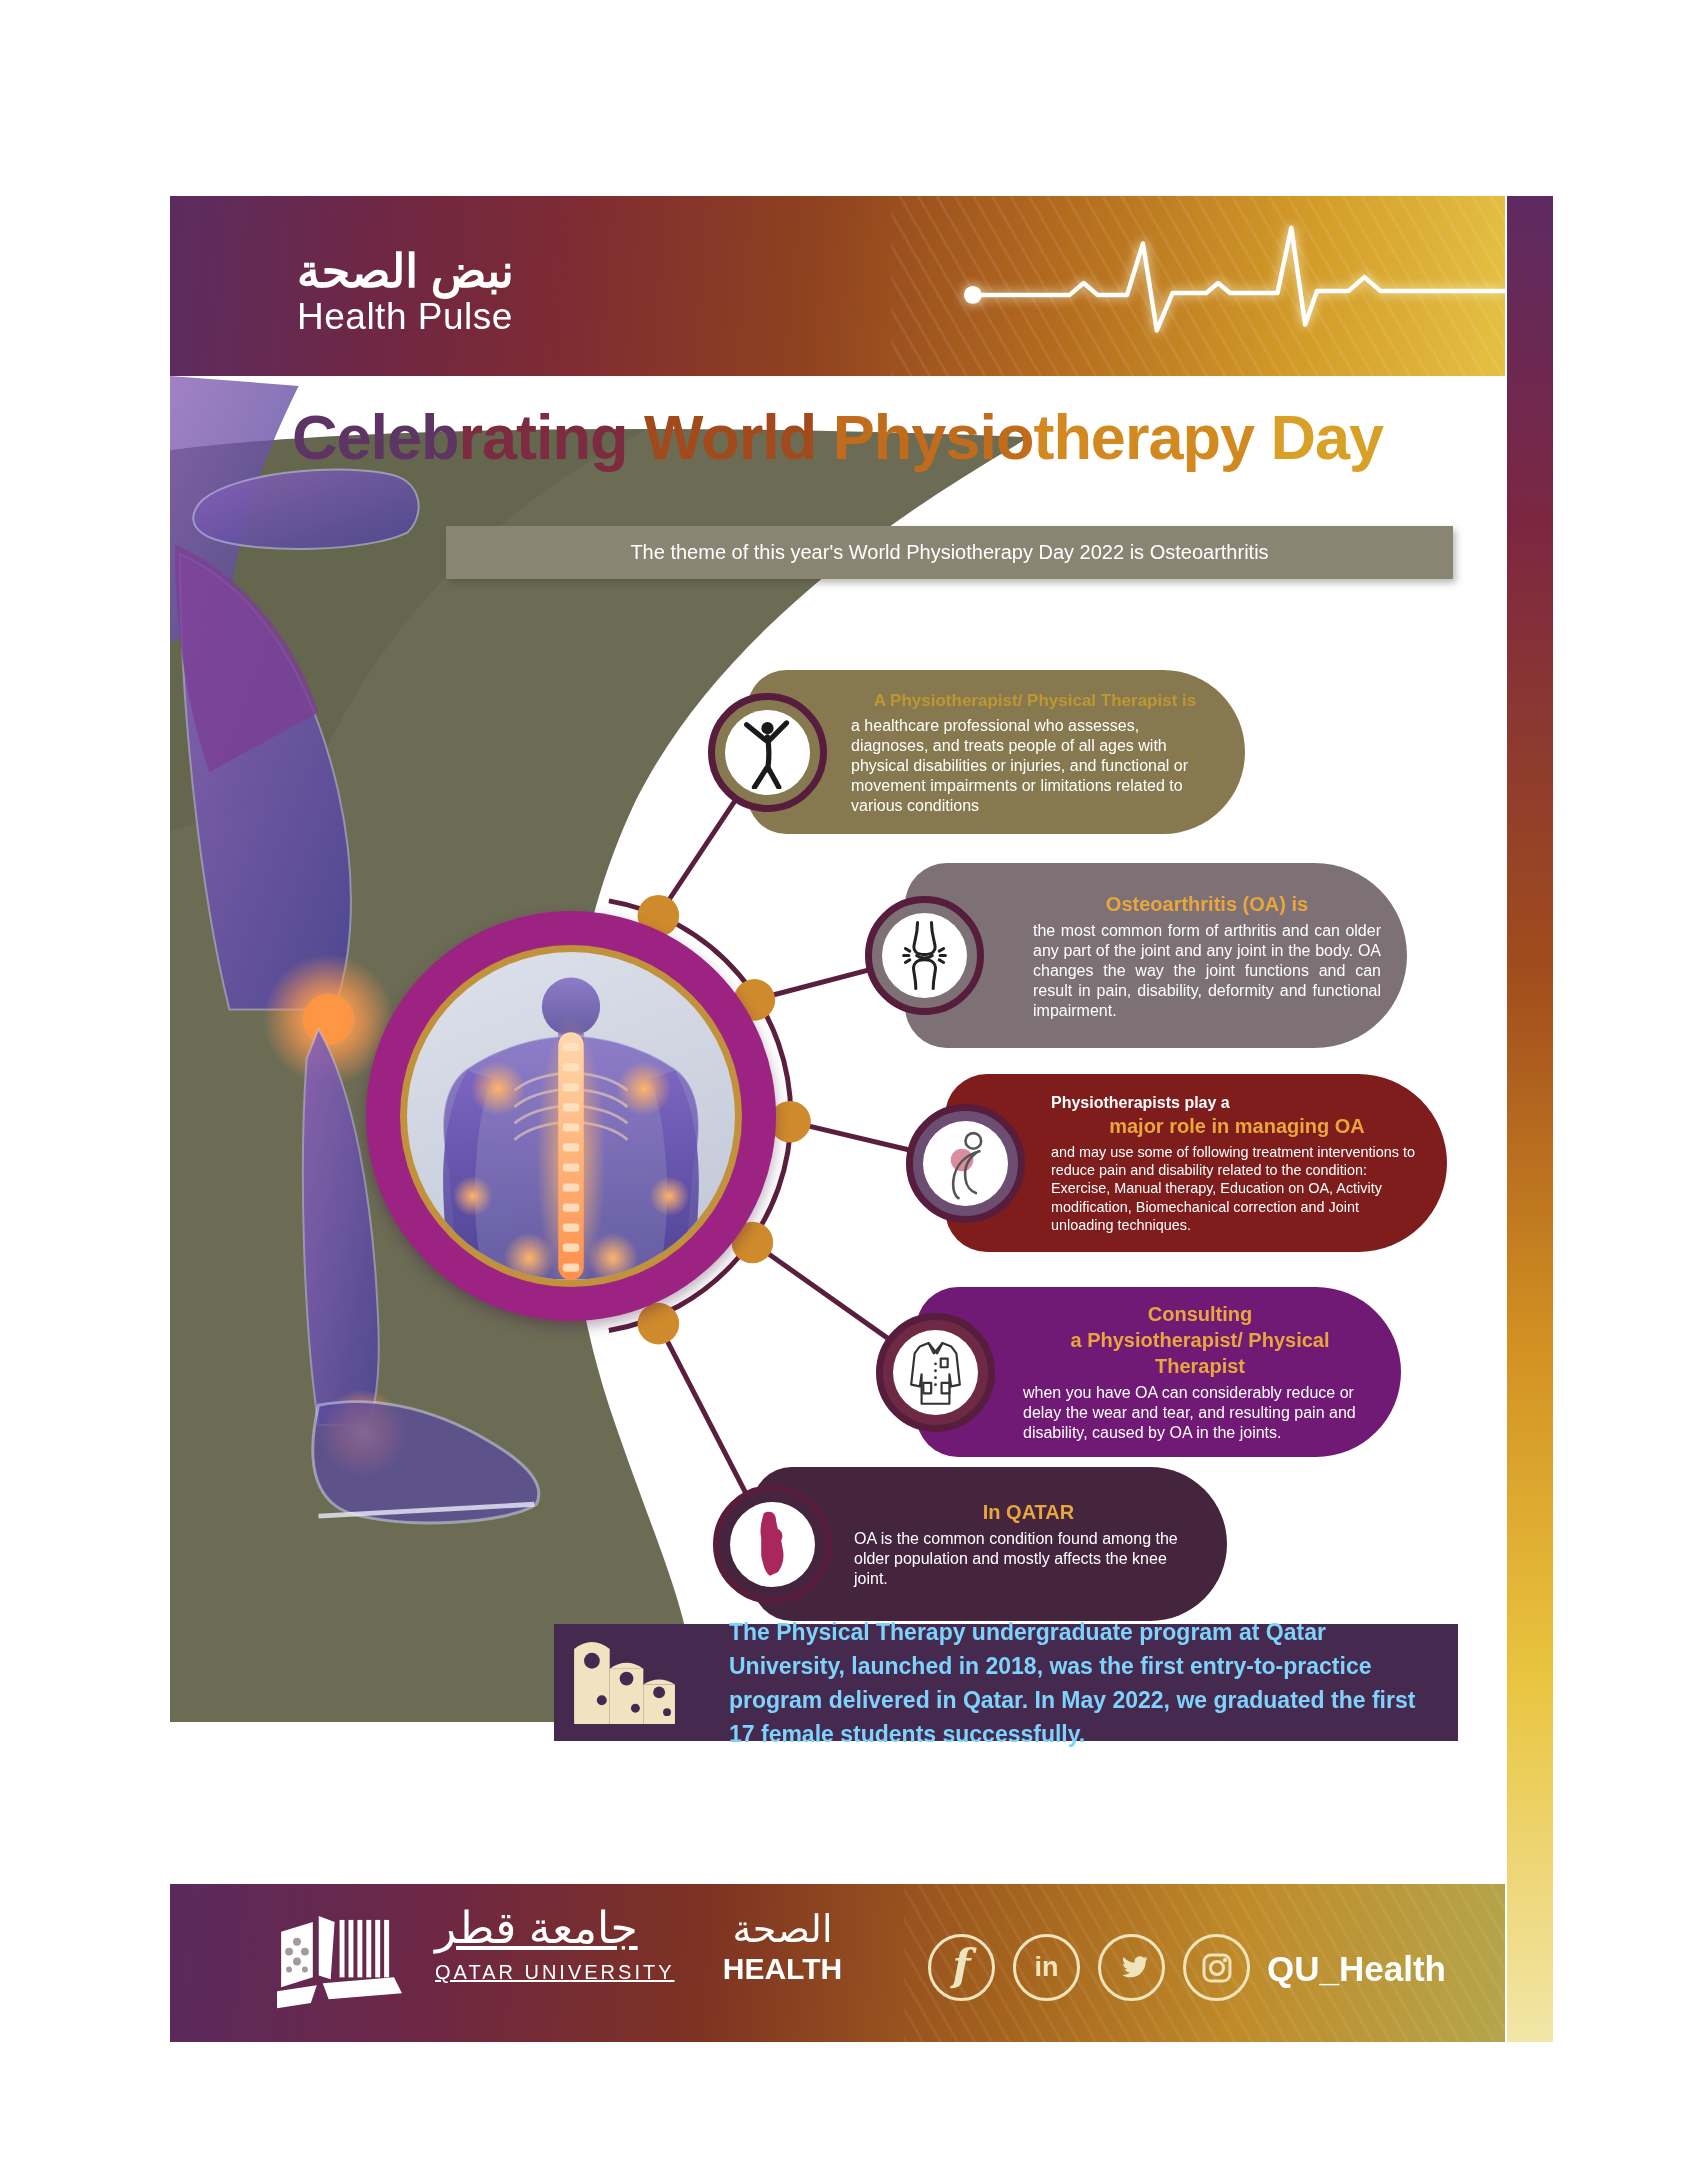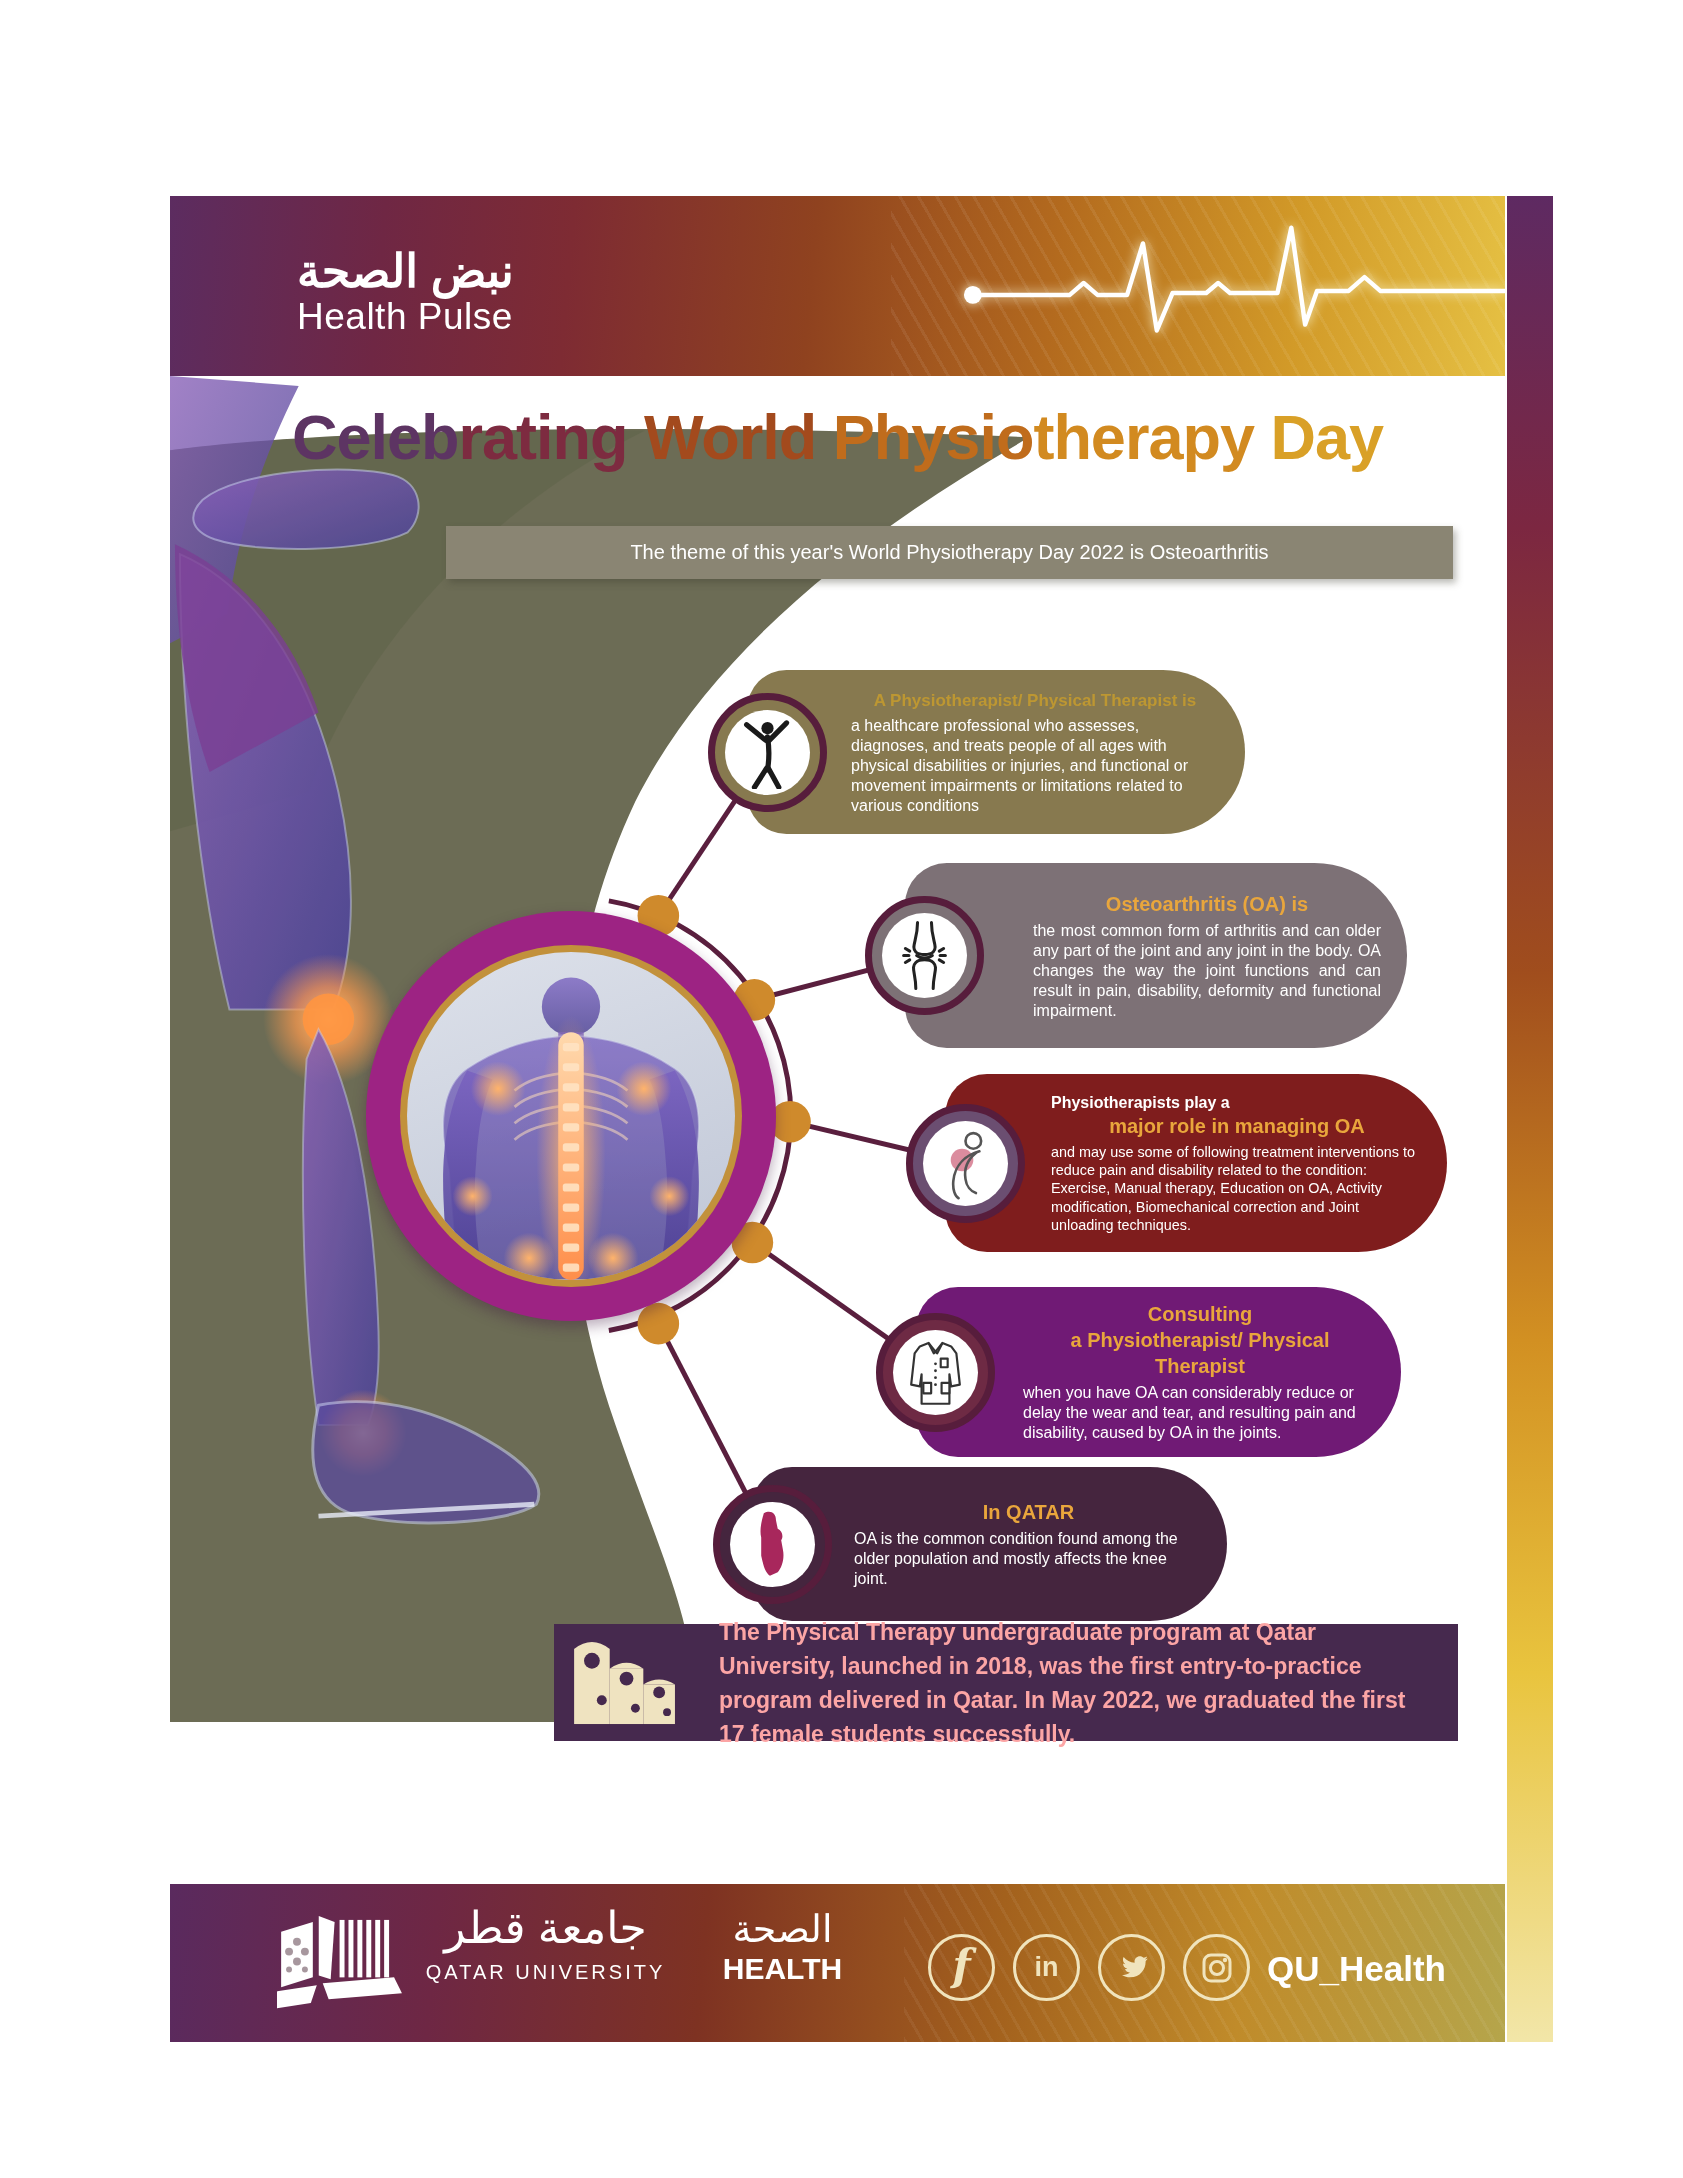--- a/index.html
+++ b/index.html
@@ -59,29 +59,29 @@
   .b3p .bb{font-size:14.4px;line-height:18.3px;}
   .b3r{left:906px;top:1104px;background:#6b4e71;}
   .b4p{left:916px;top:1287px;width:485px;height:170px;background:#701a75;border-radius:42px 85px 85px 42px;padding:0 24px 0 107px;box-sizing:border-box;}
   .b4r{left:876px;top:1313px;background:#6e2a44;}
   .b5p{left:752px;top:1467px;width:475px;height:154px;background:#45253e;border-radius:40px 77px 77px 40px;padding:0 24px 0 102px;box-sizing:border-box;}
   .b5r{left:713px;top:1485px;background:#45253e;}
 
   
   .program-bar{left:554px;top:1624px;width:904px;height:117px;background:#46294e;display:flex;align-items:center;}
   .program-bar .bicon{width:111px;height:87px;margin-left:18px;flex:none;}
-  .program-bar .ptext{color:#fca5a5;font-size:23px;line-height:34px;font-weight:600;margin-left:36px;width:713px;}
+  .program-bar .ptext{color:#7dd3fc;font-size:23px;line-height:34px;font-weight:600;margin-left:46px;width:713px;}
 
   
   .footer-band{left:170px;top:1884px;width:1335px;height:158px;
     background:linear-gradient(95deg,#5a2a5e 0%,#6e2744 20%,#7e3222 40%,#a3611d 62%,#c08b2a 80%,#b5a54b 100%);}
   .footer-band .hatch{position:absolute;left:55%;top:0;width:45%;height:100%;
     background:repeating-linear-gradient(60deg,rgba(255,255,255,.06) 0 3px,rgba(255,255,255,0) 3px 15px);}
   .qu-logo{position:absolute;left:107px;top:28px;width:139px;height:103px;}
-  .qu-words{position:absolute;left:247px;top:18px;width:257px;color:#fff;text-align:center;}
+  .qu-words{position:absolute;left:265px;top:18px;width:257px;color:#fff;text-align:left;text-decoration:underline;}
   .qu-words .ar{font-size:44px;line-height:51px;}
   .qu-words .en{font-size:20px;letter-spacing:3px;line-height:30px;margin-top:4px;}
   .health-words{position:absolute;left:543px;top:22px;width:139px;color:#fff;text-align:center;}
   .health-words .ar{font-size:38px;line-height:46px;}
   .health-words .en{font-size:30px;font-weight:bold;line-height:34px;}
   .socials{position:absolute;left:758px;top:50px;display:flex;gap:18px;}
   .soc{width:67px;height:67px;border-radius:50%;border:3px solid #f0e4bd;display:flex;align-items:center;justify-content:center;color:#f0e4bd;box-sizing:border-box;}
   .soc .fb{font-family:"DejaVu Serif",serif;font-style:italic;font-weight:bold;font-size:42px;margin-top:-4px;}
   .soc .li{font-weight:bold;font-size:27px;}
   .handle{position:absolute;left:1097px;top:65px;width:198px;color:#fff;font-size:35px;font-weight:bold;}

